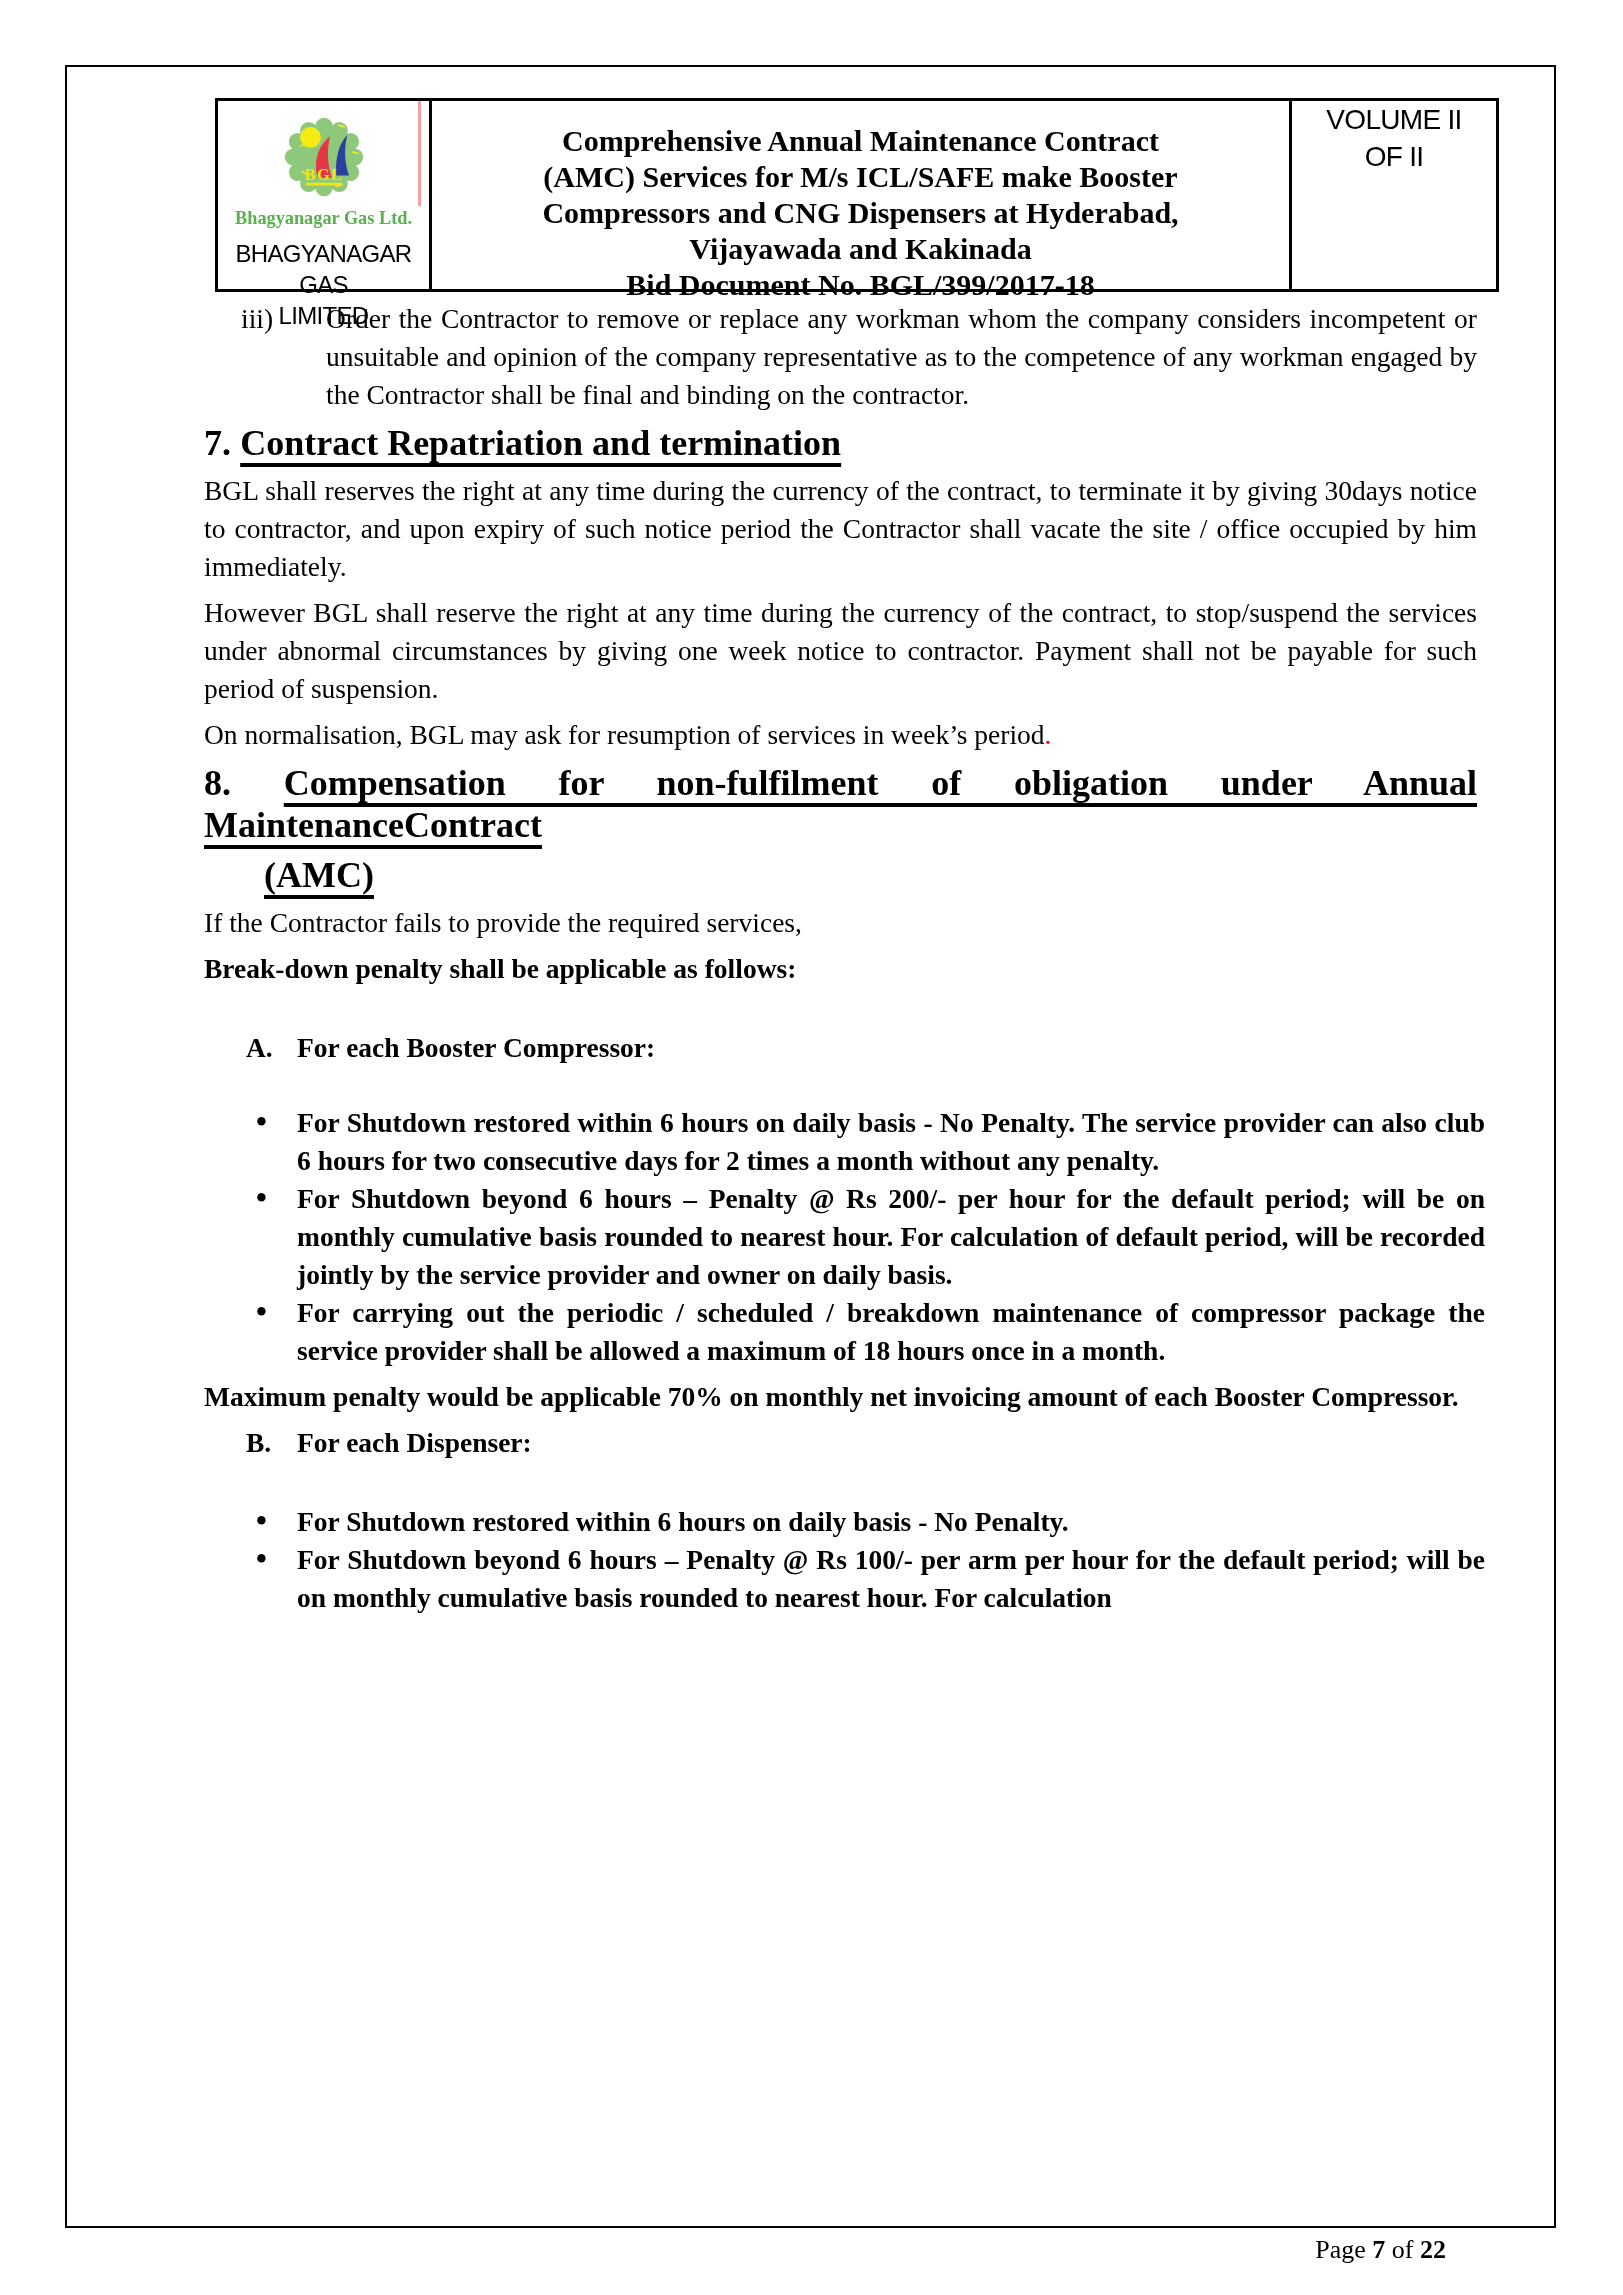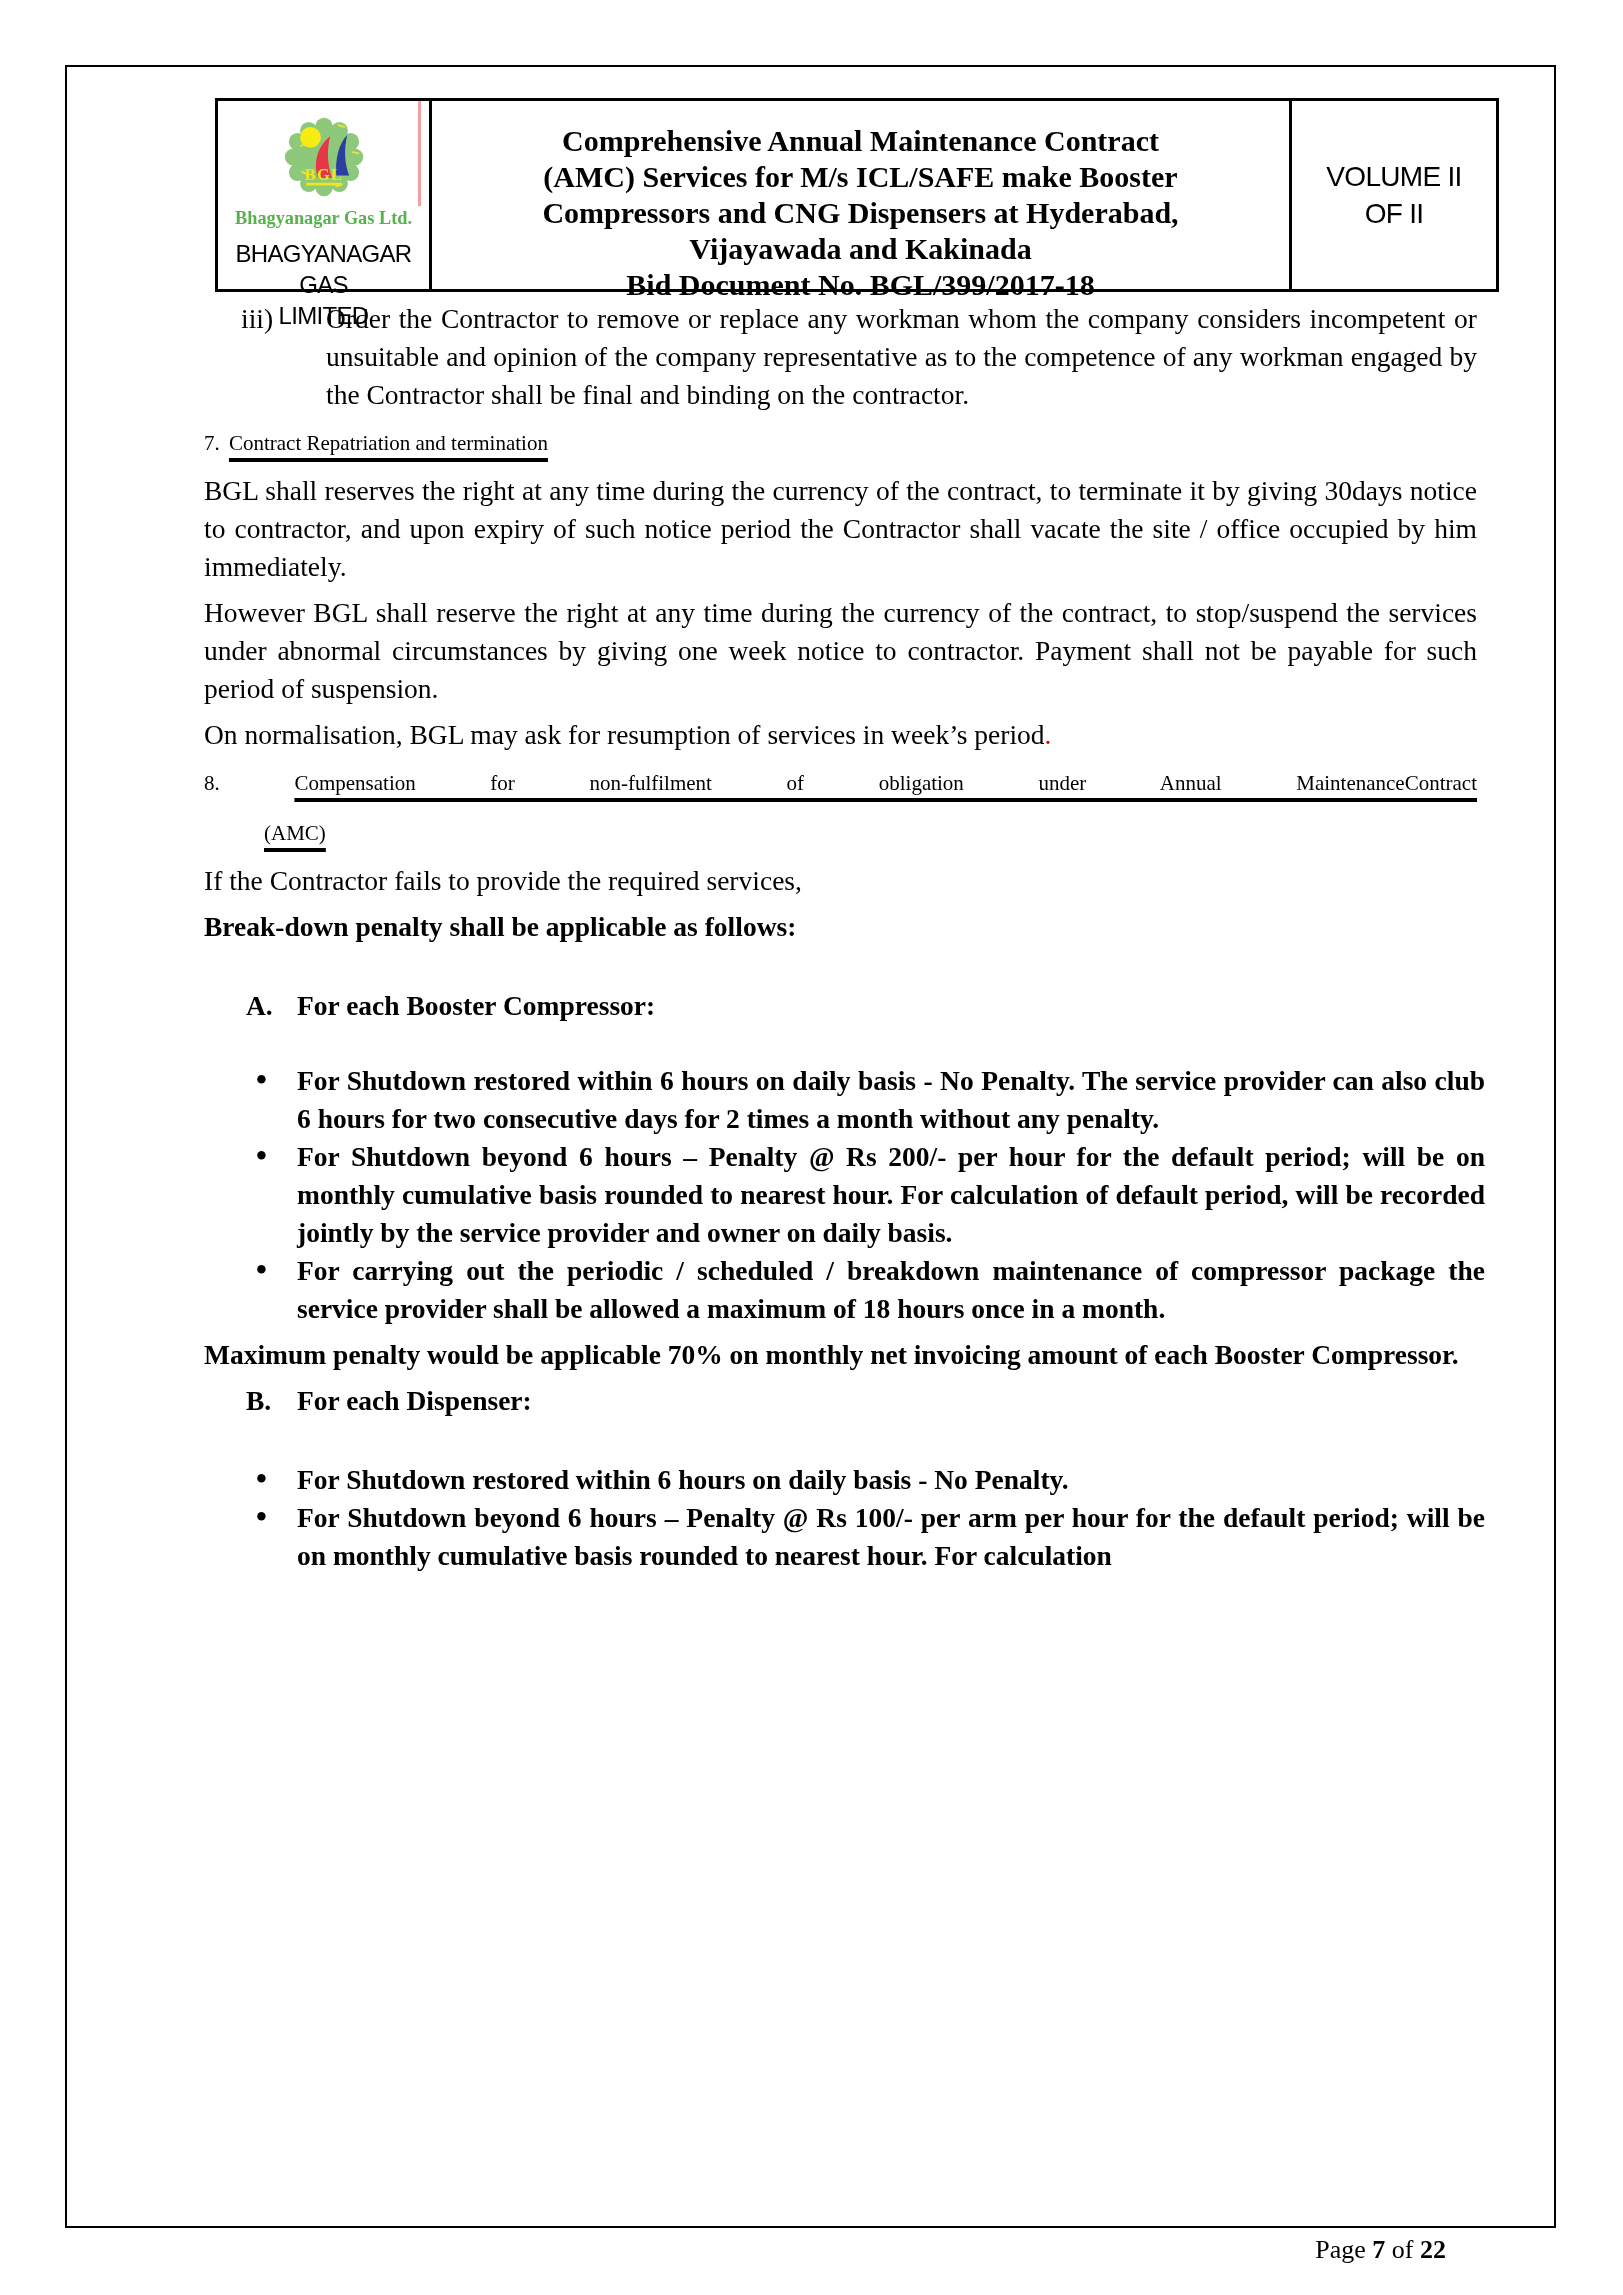--- a/index.html
+++ b/index.html
@@ -37,21 +37,21 @@
   }
   .cell-title{
     flex:1;
     border-right:3.3px solid #000;
     text-align:center;
     padding-top:22px;
   }
   .cell-volume{
     width:204px;
     display:flex;flex-direction:column;
-    align-items:center;justify-content:center;
+    align-items:center;
     font-family:"Liberation Sans",sans-serif;
     font-size:28px;line-height:37px;
     letter-spacing:-0.7px;
   }
   .title-line{
     font-weight:bold;
     font-size:30px;
     line-height:36px;
     white-space:nowrap;
   }
@@ -87,22 +87,22 @@
   .content p{margin:8px;text-align:justify;}
   .hang-iii{
     position:relative;
     padding-left:122px;
     margin-top:37px;
   }
   .hang-iii .marker{
     position:absolute;left:37px;top:0;
   }
   .sec-head{
-    font-weight:normal;
-    font-size:21px;
+    font-weight:bold;
+    font-size:36px;
     line-height:42px;
     margin:0;
   }
   .h7{margin-top:39px;}
   .u-head{
     text-decoration:underline;
     text-decoration-thickness:3.9px;
     text-underline-offset:7.9px;
   }
   .h7 .u-head{margin-left:9.2px;}

